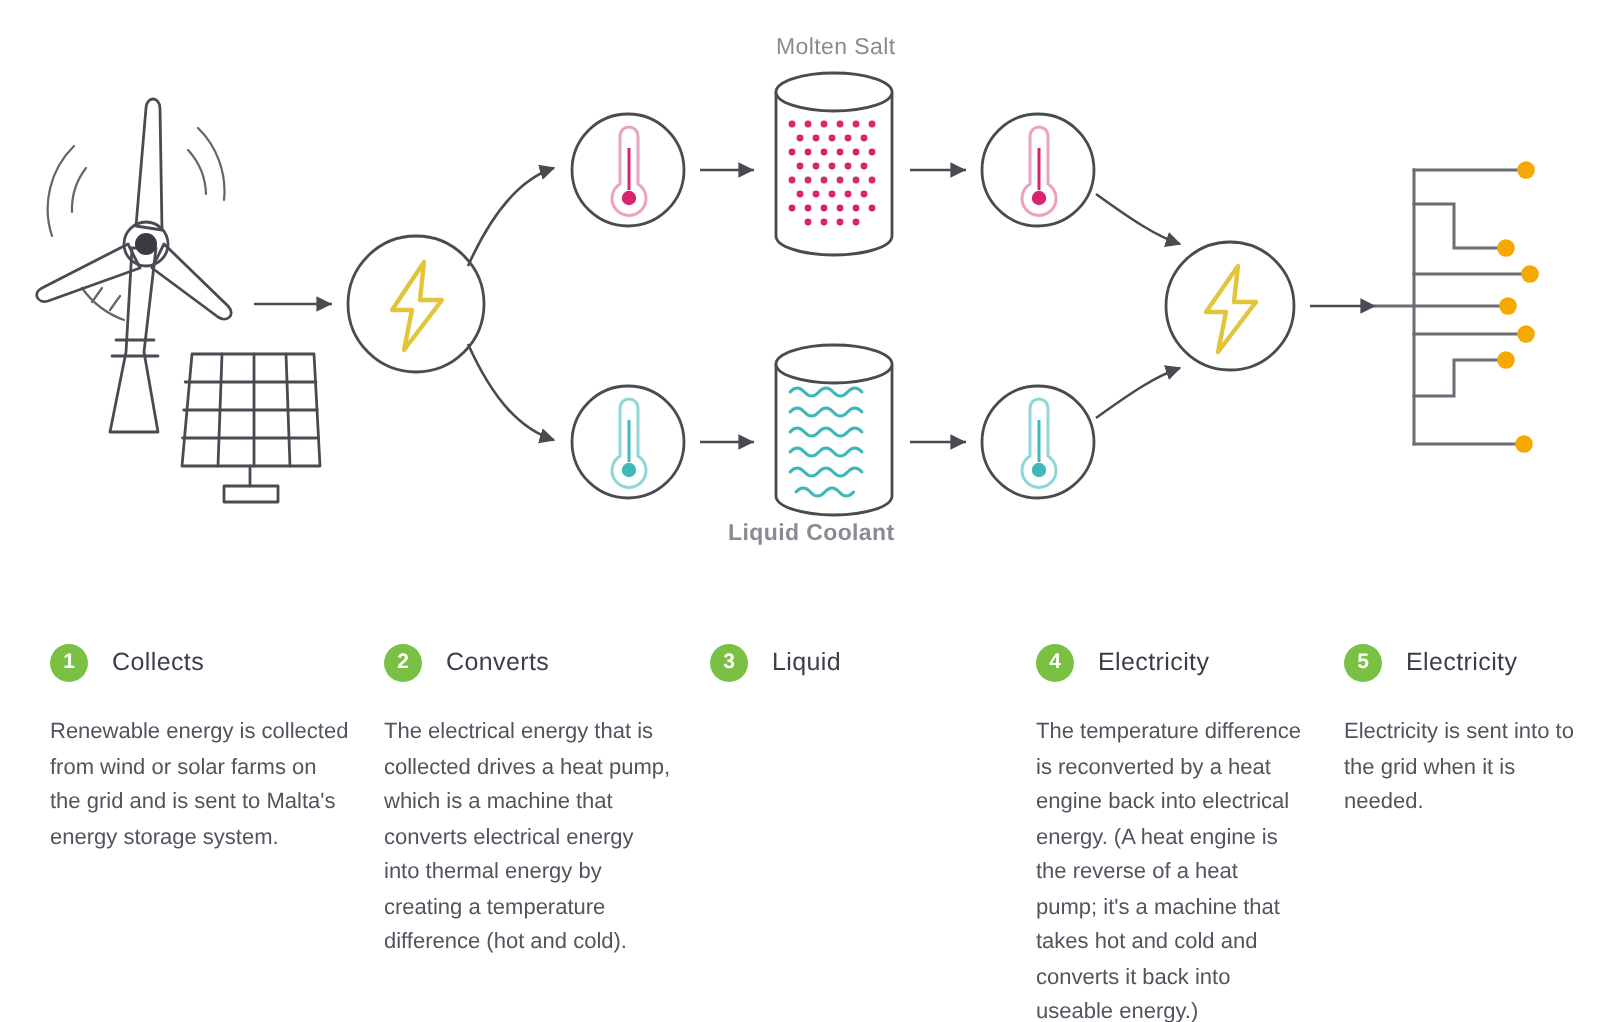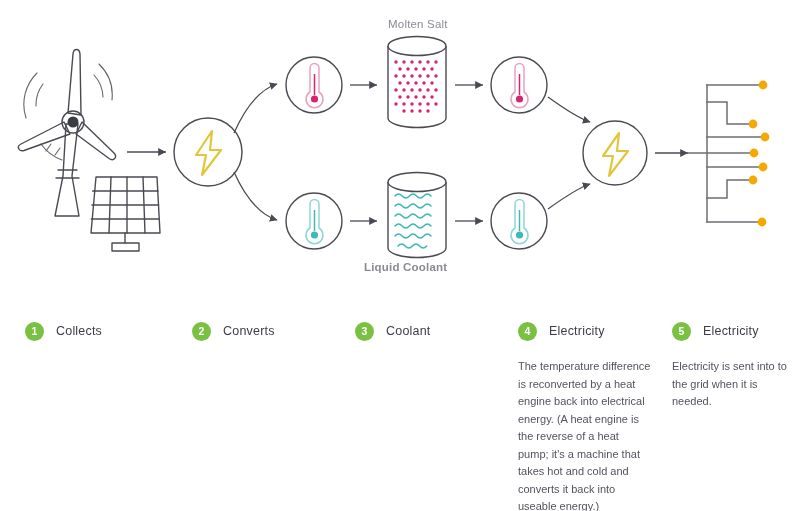--- a/index.html
+++ b/index.html
@@ -307,33 +307,35 @@
 
   <div class="tank-caption" id="caption-liquid-coolant">Liquid Coolant</div>
 
   <div id="steps">
 
     <div class="step-col" id="col-1">
       <div class="step-head">
         <div class="step-badge">1</div>
         <div class="step-title">Collects</div>
       </div>
+      <div class="step-body">Renewable energy is collected from wind or solar farms on the grid and is sent to Malta's energy storage system.</div>
     </div>
 
     <div class="step-col" id="col-2">
       <div class="step-head">
         <div class="step-badge">2</div>
         <div class="step-title">Converts</div>
       </div>
+      <div class="step-body">The electrical energy that is collected drives a heat pump, which is a machine that converts electrical energy into thermal energy by creating a temperature difference (hot and cold).</div>
     </div>
 
     <div class="step-col" id="col-3">
       <div class="step-head">
         <div class="step-badge">3</div>
-        <div class="step-title">Coolant</div>
+        <div class="step-title">Liquid</div>
       </div>
     </div>
 
     <div class="step-col" id="col-4">
       <div class="step-head">
         <div class="step-badge">4</div>
         <div class="step-title">Electricity</div>
       </div>
       <div class="step-body">The temperature difference is reconverted by a heat engine back into electrical energy. (A heat engine is the reverse of a heat pump; it's a machine that takes hot and cold and converts it back into useable energy.)</div>
     </div>

